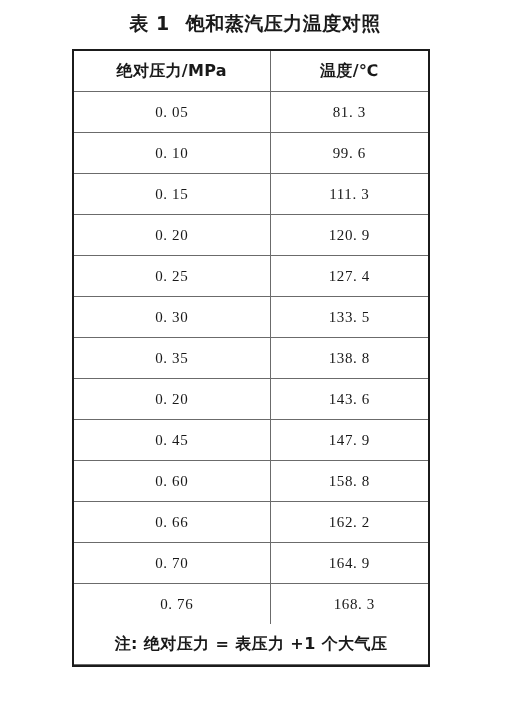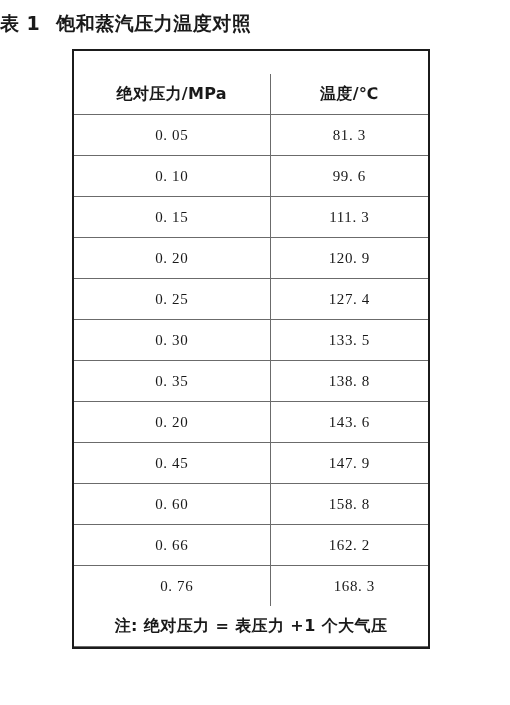--- a/index.html
+++ b/index.html
@@ -20,20 +20,21 @@
     height: 705px;
     background: #ffffff;
   }
 
   
   .table-title {
     position: absolute;
     left: 0;
     top: 10px;
     width: 510px;
+    text-align: center;
     font-family: "DejaVu Sans", "Liberation Sans", sans-serif;
     font-weight: bold;
     font-size: 19px;
     line-height: 26px;
     color: #1a1a1a;
     letter-spacing: 0.5px;
     white-space: nowrap;
   }
   .table-title .t-label {
     font-family: "DejaVu Sans", "Liberation Sans", sans-serif;
@@ -52,21 +53,20 @@
     width: 358px;
     border: 2.5px solid #1b1b1b;
     box-sizing: border-box;
     background: #ffffff;
   }
 
   table.steam {
     border-collapse: collapse;
     width: 100%;
     table-layout: fixed;
-    margin-top: 23px;
   }
   table.steam col.c1 { width: 196px; }
   table.steam col.c2 { width: 158px; }
 
   table.steam th,
   table.steam td {
     border: 0;
     border-bottom: 1.3px solid #6b6b6b;
     border-right: 1.3px solid #6b6b6b;
     text-align: center;
@@ -172,20 +172,24 @@
         </tr>
         <tr>
           <td>0. 60</td>
           <td>158. 8</td>
         </tr>
         <tr>
           <td>0. 66</td>
           <td>162. 2</td>
         </tr>
         <tr>
+          <td>0. 70</td>
+          <td>164. 9</td>
+        </tr>
+        <tr>
           <td>0. 76</td>
           <td>168. 3</td>
         </tr>
       </tbody>
       <tfoot>
         <tr>
           <td colspan="2">注: 绝对压力 = 表压力 +1 个大气压</td>
         </tr>
       </tfoot>
     </table>

